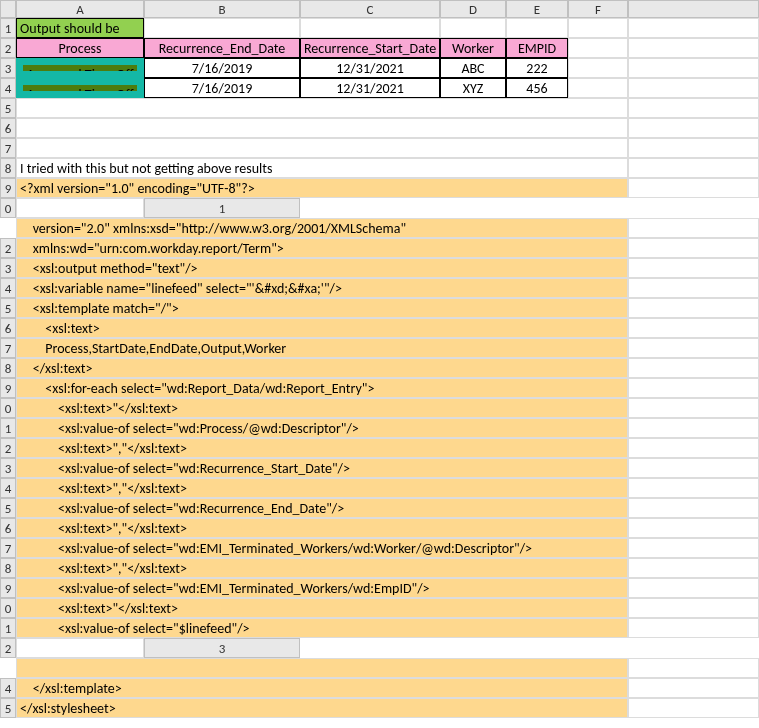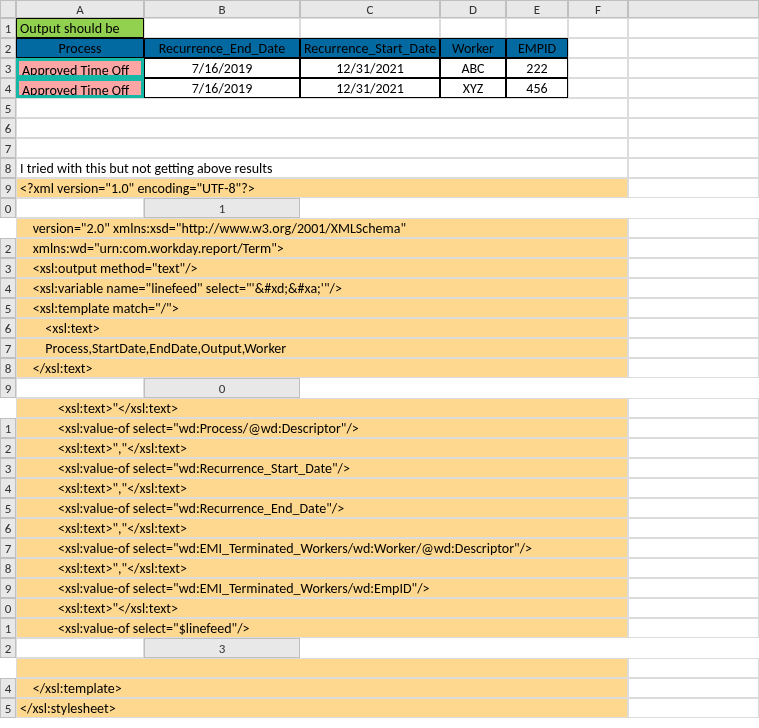--- a/index.html
+++ b/index.html
@@ -39,33 +39,33 @@
       padding: 0 3px;
       overflow: hidden;
       white-space: nowrap;
     }
     .hdr-green {
       background: #92d050;
       font-weight: normal;
       border: 1px solid #000;
     }
     .hdr-yellow {
-      background: #0369a1;
+      background: #f9a8d4;
       text-align: center;
       border: 1px solid #000;
     }
     .data {
       text-align: center;
       border: 1px solid #000;
       background: #fff;
     }
     .data-left {
-      text-align: left;
-      border: 3px solid #14b8a6;
-      background: #fca5a5;
+      text-align: center;
+      border: 7px solid #14b8a6;
+      background: #4d7c0f;
     }
     .note { }
     .code-area {
       grid-column: 2 / 8;
       background: #fed88e;
       font-family: Calibri, Arial, sans-serif;
       font-size: 14px;
       border: 1px solid #dcdcdc;
       height: 20px;
       line-height: 20px;
@@ -169,20 +169,21 @@
     <div class="rowhead">6</div>
     <div class="code-area">        &lt;xsl:text&gt;</div>
     <div class="blank-right"></div>
     <div class="rowhead">7</div>
     <div class="code-area">        Process,StartDate,EndDate,Output,Worker</div>
     <div class="blank-right"></div>
     <div class="rowhead">8</div>
     <div class="code-area">    &lt;/xsl:text&gt;</div>
     <div class="blank-right"></div>
     <div class="rowhead">9</div>
+    <div class="code-area">        &lt;xsl:for-each select="wd:Report_Data/wd:Report_Entry"&gt;</div>
     <div class="blank-right"></div>
     <div class="rowhead">0</div>
     <div class="code-area">            &lt;xsl:text&gt;"&lt;/xsl:text&gt;</div>
     <div class="blank-right"></div>
     <div class="rowhead">1</div>
     <div class="code-area">            &lt;xsl:value-of select="wd:Process/@wd:Descriptor"/&gt;</div>
     <div class="blank-right"></div>
     <div class="rowhead">2</div>
     <div class="code-area">            &lt;xsl:text&gt;","&lt;/xsl:text&gt;</div>
     <div class="blank-right"></div>

